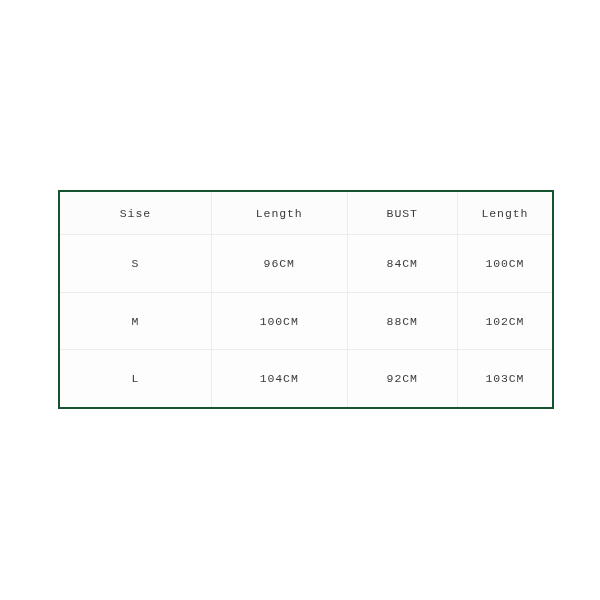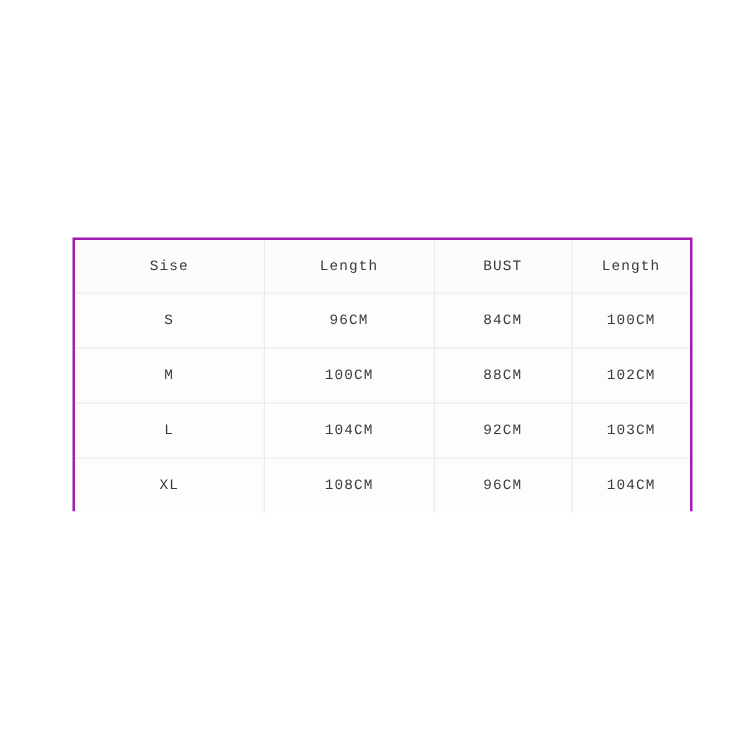--- a/index.html
+++ b/index.html
@@ -23,21 +23,21 @@
   }
 
   
   .size-chart-wrap {
     position: absolute;
     left: 58px;
     top: 190px;
     width: 496px;
     height: 219px;
     box-sizing: border-box;
-    border: 2px solid #a21caf;
+    border: 2px solid #14532d;
     background: #f9a8d4;
   }
 
   table.size-chart {
     width: 100%;
     height: 100%;
     border-collapse: collapse;
     table-layout: fixed;
     background: #ffffff;
   }
@@ -112,23 +112,17 @@
           <td>100CM</td>
           <td>88CM</td>
           <td>102CM</td>
         </tr>
         <tr>
           <td>L</td>
           <td>104CM</td>
           <td>92CM</td>
           <td>103CM</td>
         </tr>
-        <tr>
-          <td>XL</td>
-          <td>108CM</td>
-          <td>96CM</td>
-          <td>104CM</td>
-        </tr>
       </tbody>
     </table>
   </div>
 
 </div>
 
 </body></html>

